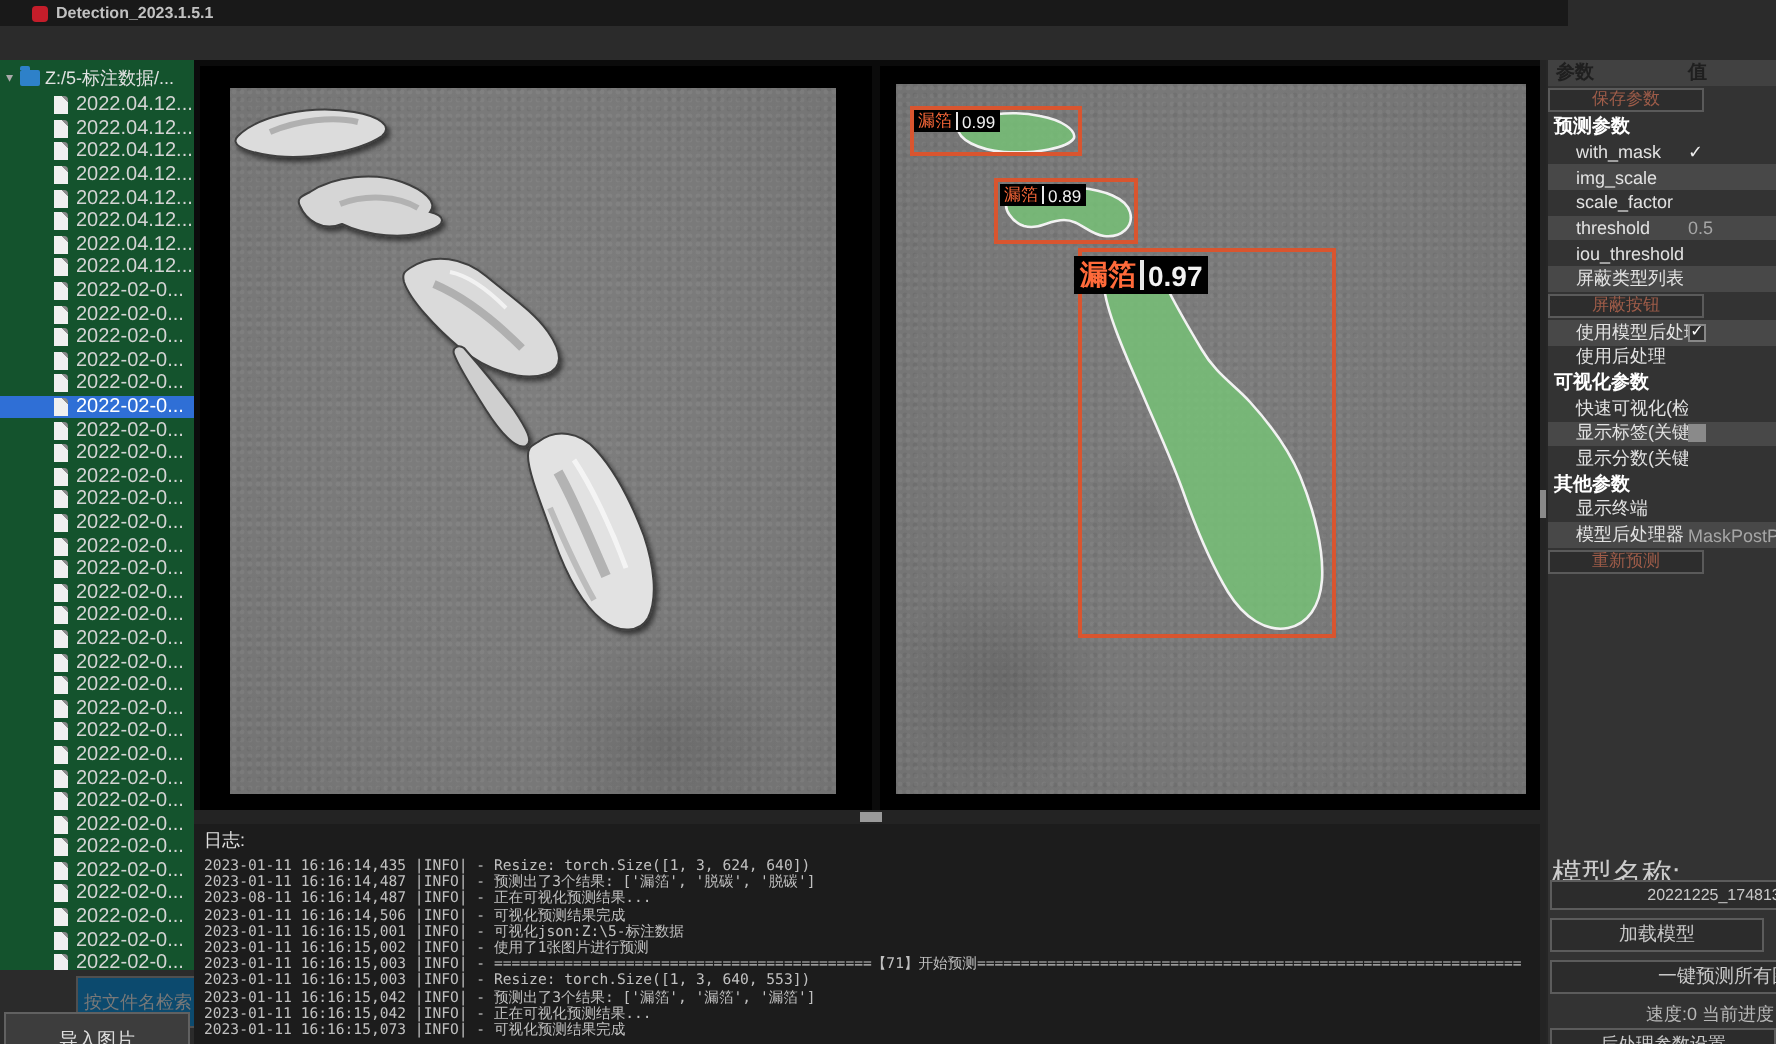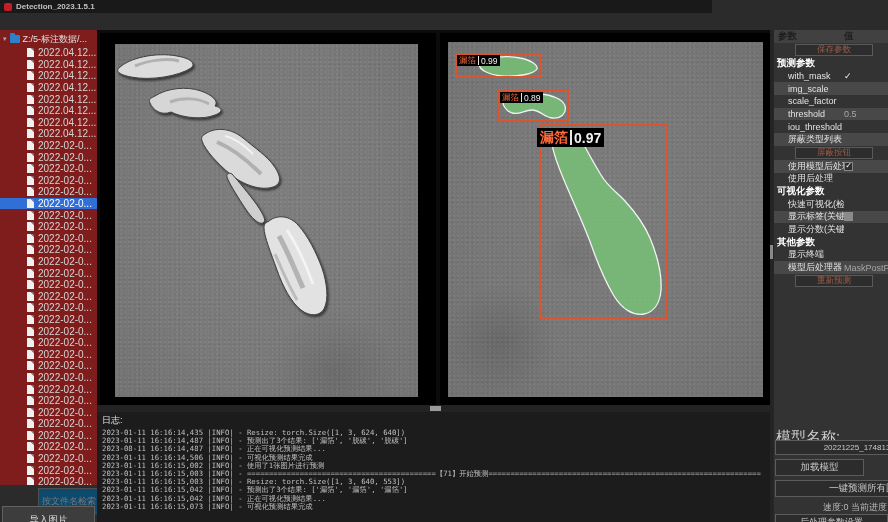--- a/index.html
+++ b/index.html
@@ -1,29 +1,29 @@
 <!DOCTYPE html>
 <html><head>
 <meta charset="utf-8">
 <style>
   html,body{margin:0;padding:0;width:888px;height:522px;overflow:hidden;
     background:#2b2b2b;font-family:"Liberation Sans",sans-serif;position:relative;}
   *{box-sizing:border-box;}
 
   
-  .titlebar{position:absolute;left:0;top:0;width:712px;height:13px;background:#191919;
-    display:flex;align-items:center;padding-left:4px;}
+  .titlebar{position:absolute;left:0;top:0;width:784px;height:13px;background:#191919;
+    display:flex;align-items:center;padding-left:16px;}
   .app-icon{width:8px;height:8px;background:#c41d2a;border-radius:2px;margin-right:4px;flex:none;}
   .title-text{font-size:8px;color:#c2c2c2;font-weight:bold;white-space:nowrap;}
   .menubar{position:absolute;left:0;top:13px;width:888px;height:17px;background:#333;
     border-bottom:1px solid #242424;display:flex;align-items:center;gap:16px;padding-left:8px;margin-top:18px;}
   .menu-item{font-size:9.5px;color:#d8d8d8;white-space:nowrap;}
 
   
-  .tree-panel{position:absolute;left:0;top:30px;width:97px;height:455px;background:#7f1d1d;overflow:hidden;}
+  .tree-panel{position:absolute;left:0;top:30px;width:97px;height:455px;background:#14532d;overflow:hidden;}
   .tree-root{display:flex;align-items:center;height:14px;padding-left:3px;gap:3px;margin-top:2px;}
   .tree-arrow{color:#aaa;font-size:7px;flex:none;}
   .folder-icon{width:10px;height:8px;background:#2e81c9;border-radius:1px;position:relative;flex:none;}
   .folder-icon::before{content:"";position:absolute;left:0;top:-2px;width:5px;height:2px;background:#2e81c9;border-radius:1px 1px 0 0;}
   .tree-root-label{font-size:9px;color:#e2e2e2;white-space:nowrap;}
   .tree-items{position:absolute;left:0;right:0;top:17px;}
   .tree-item{display:flex;align-items:center;height:11.6px;padding-left:27px;gap:4px;}
   .tree-item.selected{background:#2f6fd6;}
   .doc-icon{width:7px;height:9px;flex:none;border-radius:0 2px 0 0;
     background:linear-gradient(225deg,#8a8a8a 0 2.3px,#f0f0f0 2.3px);}
@@ -82,32 +82,32 @@
   .params-header{display:flex;align-items:center;height:13px;background:#414141;
     font-size:9.5px;font-weight:bold;color:#1f1f1f;}
   .ph-name{padding-left:4px;width:70px;}
   .prow{display:flex;align-items:center;height:12.7px;font-size:9px;color:#e2e2e2;}
   .prow.shade{background:#484848;}
   .prow .pname{padding-left:14px;width:70px;white-space:nowrap;overflow:hidden;flex:none;}
   .prow.section .pname{padding-left:3px;width:100%;font-weight:bold;color:#fff;font-size:9.5px;}
   .pvalue{font-size:9px;color:#a6a6a6;white-space:nowrap;}
   .pvalue.pcheck{color:#efefef;}
   .prow-btn{height:14px;}
-  .pbtn{margin-left:21px;width:78px;height:11.5px;background:#2d2d2d;border:1px solid #5a5a5a;
+  .pbtn{margin-left:0;width:78px;height:11.5px;background:#2d2d2d;border:1px solid #5a5a5a;
     color:#9e5c49;font-size:8.5px;display:flex;align-items:center;justify-content:center;white-space:nowrap;}
   .cbx{width:9px;height:9px;border:1px solid #888;background:#2f2f2f;color:#fff;font-size:8px;
     display:flex;align-items:center;justify-content:center;flex:none;line-height:1;}
   .cbx.unchecked{background:#8a8a8a;border-color:#8a8a8a;}
 
   
   .model-label{position:absolute;left:776px;top:428px;font-size:15px;color:#ccc;white-space:nowrap;}
   .btn-dark{position:absolute;background:#2c2c2c;border:1px solid #5c5c5c;color:#c8c8c8;
     display:flex;align-items:center;justify-content:center;white-space:nowrap;overflow:hidden;}
   .model-name-btn{left:775px;top:440px;width:164px;height:15px;font-size:8px;}
-  .load-model-btn{left:775px;top:459px;width:89px;height:17px;font-size:9.5px;}
+  .load-model-btn{left:775px;top:459px;width:107px;height:17px;font-size:9.5px;}
   .predict-all-btn{left:775px;top:480px;width:184px;height:17px;font-size:9.5px;}
   .progress-text{position:absolute;left:775px;top:501px;width:160px;font-size:9px;color:#b8b8b8;
     text-align:center;white-space:nowrap;}
   .post-param-btn{left:775px;top:514px;width:113px;height:16px;font-size:9px;}
 </style>
 </head>
 <body>
 
 <div class="titlebar">
   <span class="app-icon"></span>
@@ -351,20 +351,21 @@
   <div class="hthumb"></div>
 </div>
 
 <div class="log-panel">
   <div class="log-title">日志:</div>
   <div>
       <div class="log-line">2023-01-11 16:16:14,435 |INFO| - Resize: torch.Size([1, 3, 624, 640])</div>
       <div class="log-line">2023-01-11 16:16:14,487 |INFO| - 预测出了3个结果: ['漏箔', '脱碳', '脱碳']</div>
       <div class="log-line">2023-08-11 16:16:14,487 |INFO| - 正在可视化预测结果...</div>
       <div class="log-line">2023-01-11 16:16:14,506 |INFO| - 可视化预测结果完成</div>
+      <div class="log-line">2023-01-11 16:16:15,001 |INFO| - 可视化json:Z:\5-标注数据</div>
       <div class="log-line">2023-01-11 16:16:15,002 |INFO| - 使用了1张图片进行预测</div>
       <div class="log-line">2023-01-11 16:16:15,003 |INFO| - ===========================================【71】开始预测==============================================================</div>
       <div class="log-line">2023-01-11 16:16:15,003 |INFO| - Resize: torch.Size([1, 3, 640, 553])</div>
       <div class="log-line">2023-01-11 16:16:15,042 |INFO| - 预测出了3个结果: ['漏箔', '漏箔', '漏箔']</div>
       <div class="log-line">2023-01-11 16:16:15,042 |INFO| - 正在可视化预测结果...</div>
       <div class="log-line">2023-01-11 16:16:15,073 |INFO| - 可视化预测结果完成</div>
     </div>
 </div>
 
 <div class="vsplit">

